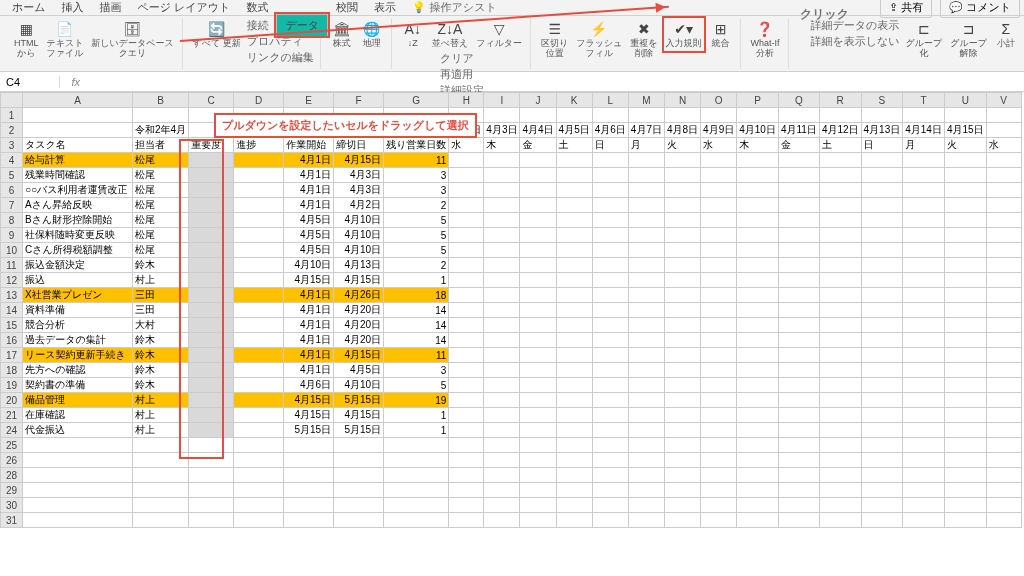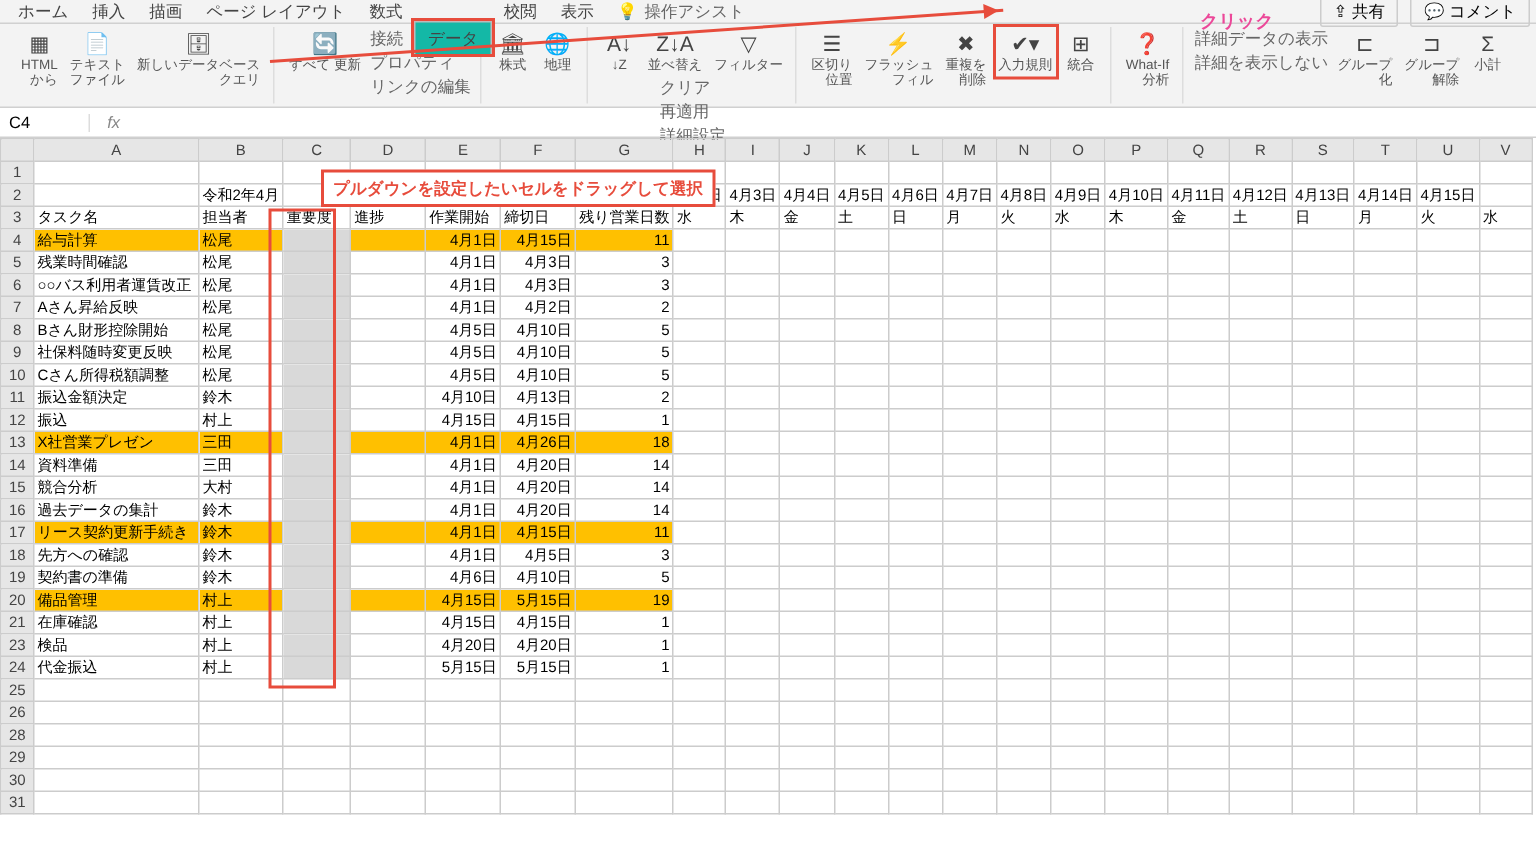--- a/index.html
+++ b/index.html
@@ -11,25 +11,25 @@
 .assist{display:flex;align-items:center;gap:4px;margin-left:8px;color:#666}
 .bulb{color:#999}
 .right-top{margin-left:auto;display:flex;gap:8px}
 .share-btn{border:1px solid #ccc;padding:2px 8px;border-radius:2px;display:flex;align-items:center;gap:3px}
 .ribbon{display:flex;height:56px;border-bottom:1px solid #d0d0d0;padding:2px 6px;background:#f3f3f3;gap:2px}
 .grp{display:flex;flex-direction:column;align-items:center;padding:0 6px;border-right:1px solid #ddd}
 .grp:last-child{border:none}
 .grp-icons{display:flex;gap:4px;align-items:flex-start;flex:1}
 .btn{display:flex;flex-direction:column;align-items:center;gap:1px;padding:2px;cursor:pointer;min-width:26px}
 .btn.highlight{outline:2px solid #e74c3c}
-.btn-lbl{font-size:9px;color:#555;text-align:right;line-height:1.1;white-space:nowrap}
+.btn-lbl{font-size:9px;color:#555;text-align:center;line-height:1.1;white-space:nowrap}
 .icn{width:18px;height:18px;display:flex;align-items:center;justify-content:center;font-size:14px;color:#444}
 .sub-list{display:flex;flex-direction:column;gap:1px;font-size:9px;color:#666}
 .sub-item{display:flex;align-items:center;gap:3px;white-space:nowrap}
-.click-label{position:absolute;top:6px;left:800px;color:#ec4899;font-weight:bold;font-size:12px}
+.click-label{position:absolute;top:6px;left:800px;color:#737373;font-weight:bold;font-size:12px}
 .arrow-line{position:absolute;top:40px;left:180px;width:490px;height:2px;background:#e74c3c;transform:rotate(-4deg);transform-origin:left;z-index:5}
 .arrow-line::after{content:"";position:absolute;right:-2px;top:-4px;border:5px solid transparent;border-left:10px solid #e74c3c}
 .namebox{display:flex;height:20px;border-bottom:1px solid #d0d0d0;align-items:center;background:#fff}
 .nb-cell{width:60px;border-right:1px solid #ddd;padding:0 6px}
 .fx{width:20px;text-align:right;color:#888;font-style:italic}
 .grid-wrap{position:relative;overflow:auto;height:calc(576px - 24px - 56px - 20px)}
 table{border-collapse:collapse;table-layout:fixed}
 th,td{border:1px solid #ccc;height:15px;padding:0 2px;font-size:10px;white-space:nowrap;overflow:hidden}
 th{background:#e6e6e6;font-weight:normal;color:#444;text-align:center}
 th.row{width:22px}
@@ -159,21 +159,21 @@
   <div class="grp">
       <div class="grp-icons" id="g6">
         <div class="btn">
           <span class="icn">❓</span>
           <span class="btn-lbl">What-If<br>分析</span>
         </div>
       </div>
     </div>
   <div class="grp">
       <div class="grp-icons" id="g7">
-        <div class="sub-list" id="g7sub" style="margin-left:0">
+        <div class="sub-list" id="g7sub" style="margin-left:14px">
           <div class="sub-item">詳細データの表示</div>
           <div class="sub-item">詳細を表示しない</div>
         </div>
         <div class="btn">
           <span class="icn">⊏</span>
           <span class="btn-lbl">グループ<br>化</span>
         </div>
         <div class="btn">
           <span class="icn">⊐</span>
           <span class="btn-lbl">グループ<br>解除</span>
@@ -742,45 +742,20 @@
           <td></td>
           <td></td>
           <td></td>
           <td></td>
           <td></td>
           <td></td>
           <td></td>
           <td></td>
         </tr>
         <tr>
-          <th class="row">23</th>
-          <td class="">検品</td>
-          <td class="">村上</td>
-          <td class="sel-col"></td>
-          <td class=""></td>
-          <td class="num">4月20日</td>
-          <td class="num">4月20日</td>
-          <td class="num">1</td>
-          <td></td>
-          <td></td>
-          <td></td>
-          <td></td>
-          <td></td>
-          <td></td>
-          <td></td>
-          <td></td>
-          <td></td>
-          <td></td>
-          <td></td>
-          <td></td>
-          <td></td>
-          <td></td>
-          <td></td>
-        </tr>
-        <tr>
           <th class="row">24</th>
           <td class="">代金振込</td>
           <td class="">村上</td>
           <td class="sel-col"></td>
           <td class=""></td>
           <td class="num">5月15日</td>
           <td class="num">5月15日</td>
           <td class="num">1</td>
           <td></td>
           <td></td>

